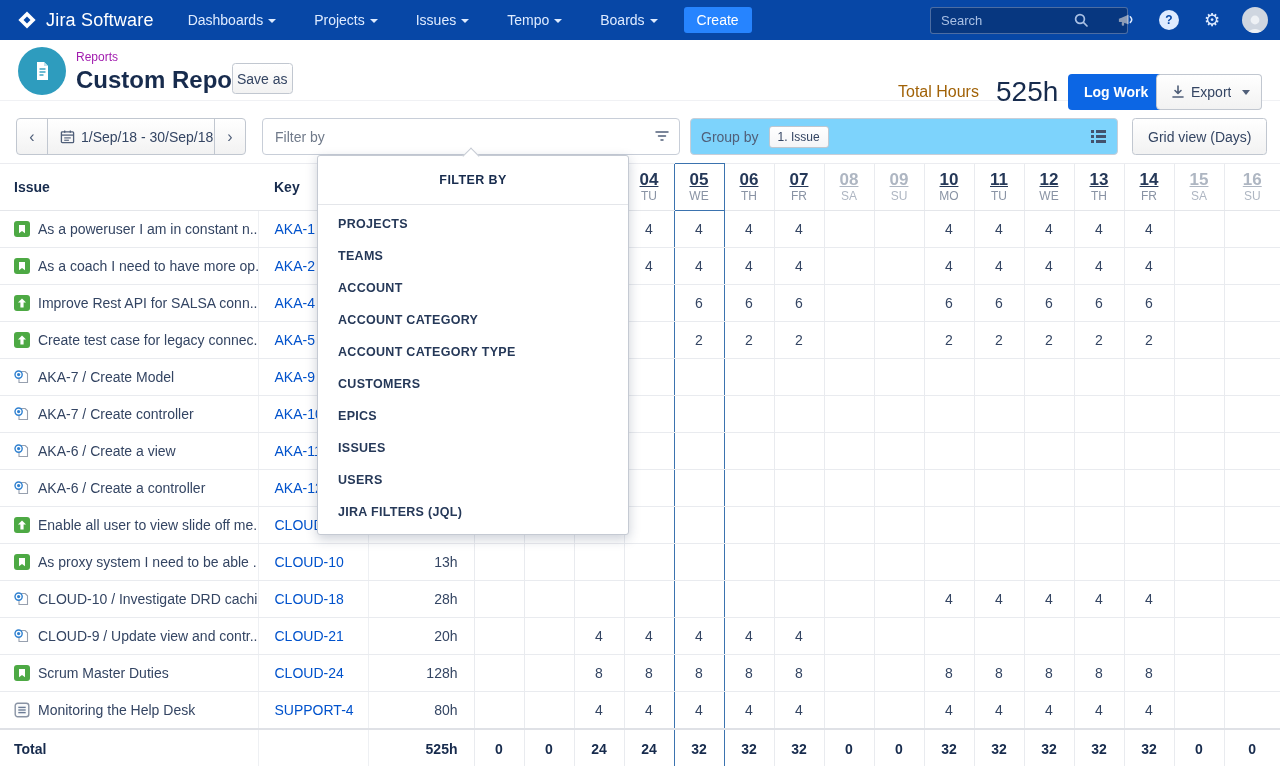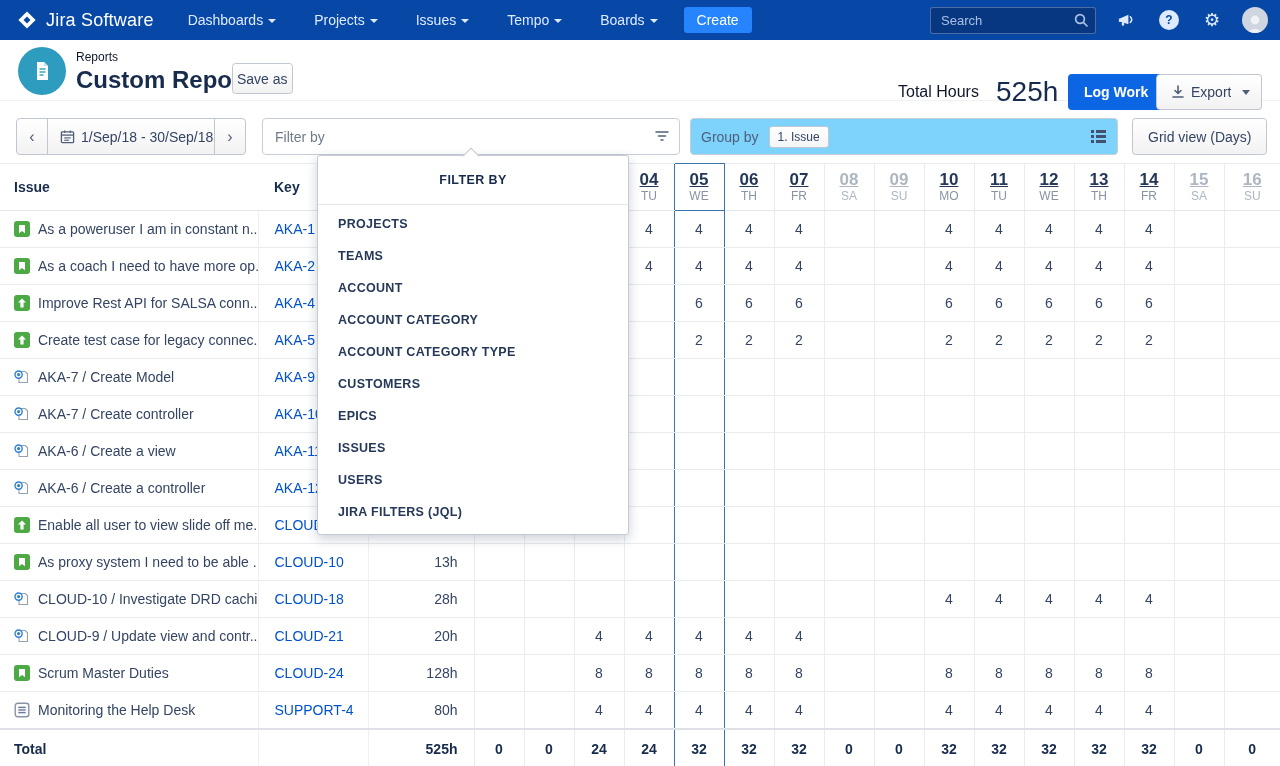--- a/index.html
+++ b/index.html
@@ -12,42 +12,42 @@
             display:flex; align-items:center; padding:0 12px 0 16px; }
   .brand { display:flex; align-items:center; gap:8px; margin-right:22px; }
   .brand-name { color:#fff; font-size:18px; font-weight:500; letter-spacing:.2px; }
   .nav-menus { display:flex; align-items:center; gap:26px; }
   .nav-item { color:#deebff; font-size:14px; font-weight:500; display:flex; align-items:center; gap:5px; cursor:pointer;margin-left:12px; }
   .nav-caret { width:0; height:0; border-left:4px solid transparent; border-right:4px solid transparent; border-top:4px solid #deebff; margin-top:1px; }
   .create-btn { margin-left:26px; background:#2684FF; color:#fff; font-size:14px; font-weight:500;
                 border:none; border-radius:3px; padding:5px 13px; cursor:pointer; }
   .nav-right { margin-left:auto; display:flex; align-items:center; gap:17px; }
   .search-box { position:relative; width:166px; }
-  .search-box input { width:166px; height:27px; background:rgba(9,30,66,.38); border:1px solid rgba(255,255,255,.28);
+  .search-box input { width:198px; height:27px; background:rgba(9,30,66,.38); border:1px solid rgba(255,255,255,.28);
                       border-radius:3px; color:#fff; font-size:13px; padding:0 28px 0 10px; outline:none;
                       font-family:"Liberation Sans", sans-serif; }
   .search-box input::placeholder { color:#a9c0e4; }
   .search-icon { position:absolute; right:7px; top:5px; }
   .nav-icon { display:flex; align-items:center; justify-content:center; width:26px; height:26px; cursor:pointer; }
   .gear-glyph { color:#deebff; font-size:18px; line-height:1; }
   .help-circle { width:20px; height:20px; border-radius:50%; background:#deebff; color:#0747A6;
                  font-size:12px; font-weight:bold; display:flex; align-items:center; justify-content:center; }
   .avatar { width:26px; height:26px; border-radius:50%; background:#cfd6e0; overflow:hidden; display:flex; align-items:flex-end; justify-content:center; }
 
   
   .page-header { position:absolute; top:40px; left:0; width:1280px; height:61px; border-bottom:1px solid #f0f1f4; }
   .report-badge { position:absolute; left:18px; top:7px; width:48px; height:48px; border-radius:50%; background:#2E9CBE;
                   display:flex; align-items:center; justify-content:center; }
-  .breadcrumb { position:absolute; left:76px; top:10px; font-size:12px; color:#0f172a; cursor:pointer; }
+  .breadcrumb { position:absolute; left:76px; top:10px; font-size:12px; color:#a21caf; cursor:pointer; }
   .page-title { position:absolute; left:76px; top:26px; font-size:24px; color:#172B4D; }
   .btn { display:inline-flex; align-items:center; justify-content:center; gap:6px;
          background:linear-gradient(#ffffff,#f2f2f2); border:1px solid #c1c7d0; border-radius:3.5px;
          color:#344563; font-size:14px; font-family:"Liberation Sans", sans-serif; cursor:pointer; }
   .saveas-btn { position:absolute; left:232px; top:23px; height:31px; padding:0 4px; }
-  .total-hours-label { position:absolute; left:898px; top:43px; font-size:16px; color:#0f172a; }
+  .total-hours-label { position:absolute; left:898px; top:43px; font-size:16px; color:#a16207; }
   .total-hours-value { position:absolute; left:996px; top:36px; font-size:28px; color:#172B4D; }
   .logwork-btn { position:absolute; left:1068px; top:34px; height:36px; padding:0 16px; background:#0C66E4;
                  border:none; border-radius:4px; color:#fff; font-size:14px; font-weight:bold;
                  font-family:"Liberation Sans", sans-serif; cursor:pointer; }
   .export-btn { position:absolute; left:1156px; top:34px; height:36px; padding:10px 14px; border-radius:4px 0 0 4px; }
   .export-caret-btn { position:absolute; left:1231px; top:34px; height:36px; width:31px; border-radius:0 4px 4px 0; border-left:none; }
   .caret-down-dark { width:0; height:0; border-left:4px solid transparent; border-right:4px solid transparent; border-top:5px solid #505f79; }
 
   
   .toolbar { position:absolute; top:101px; left:0; width:1280px; height:61px; }

